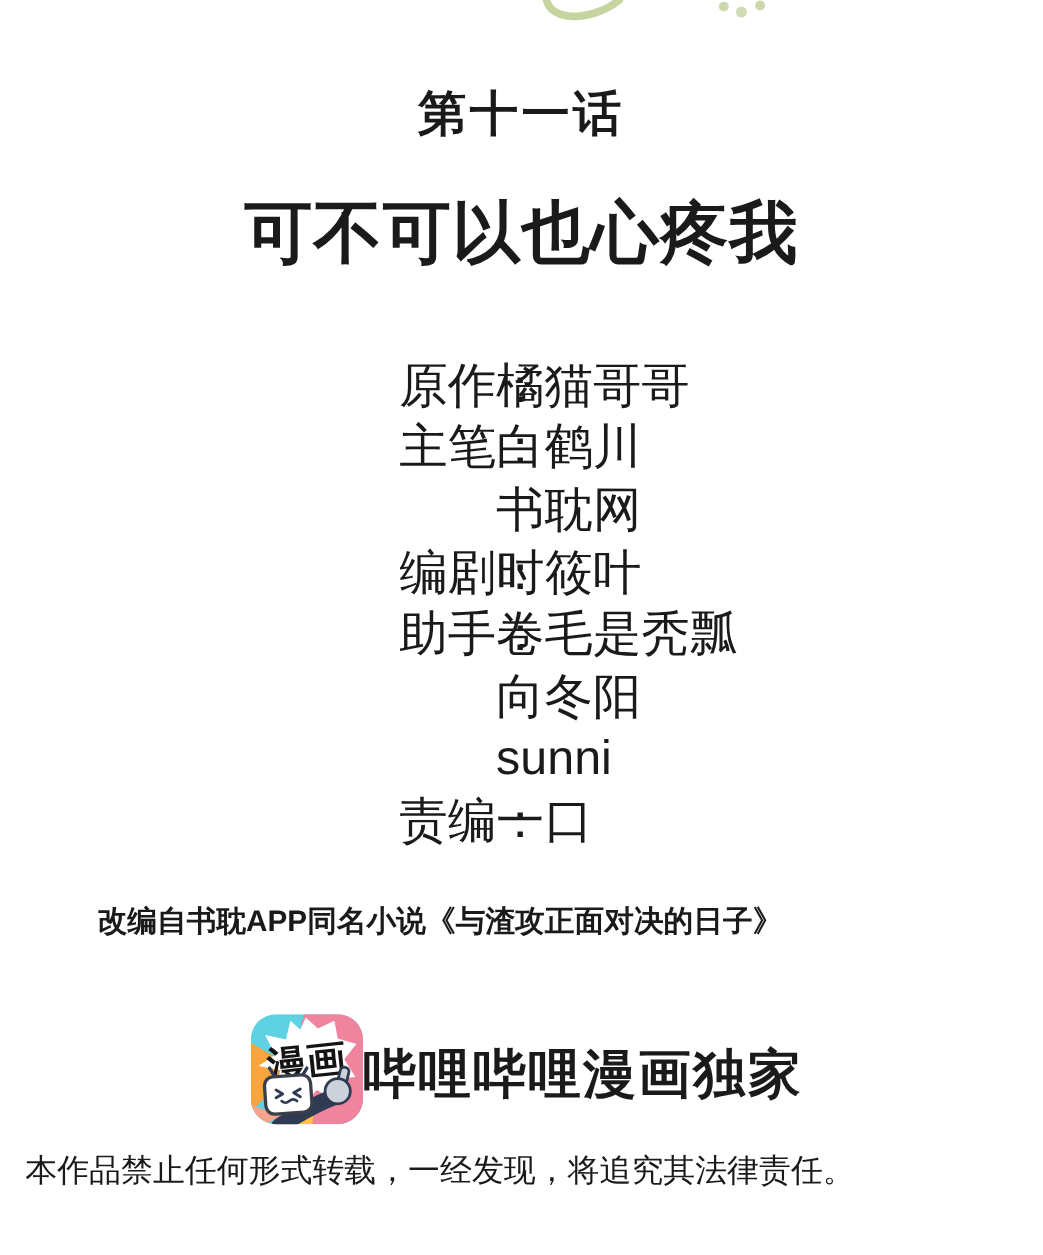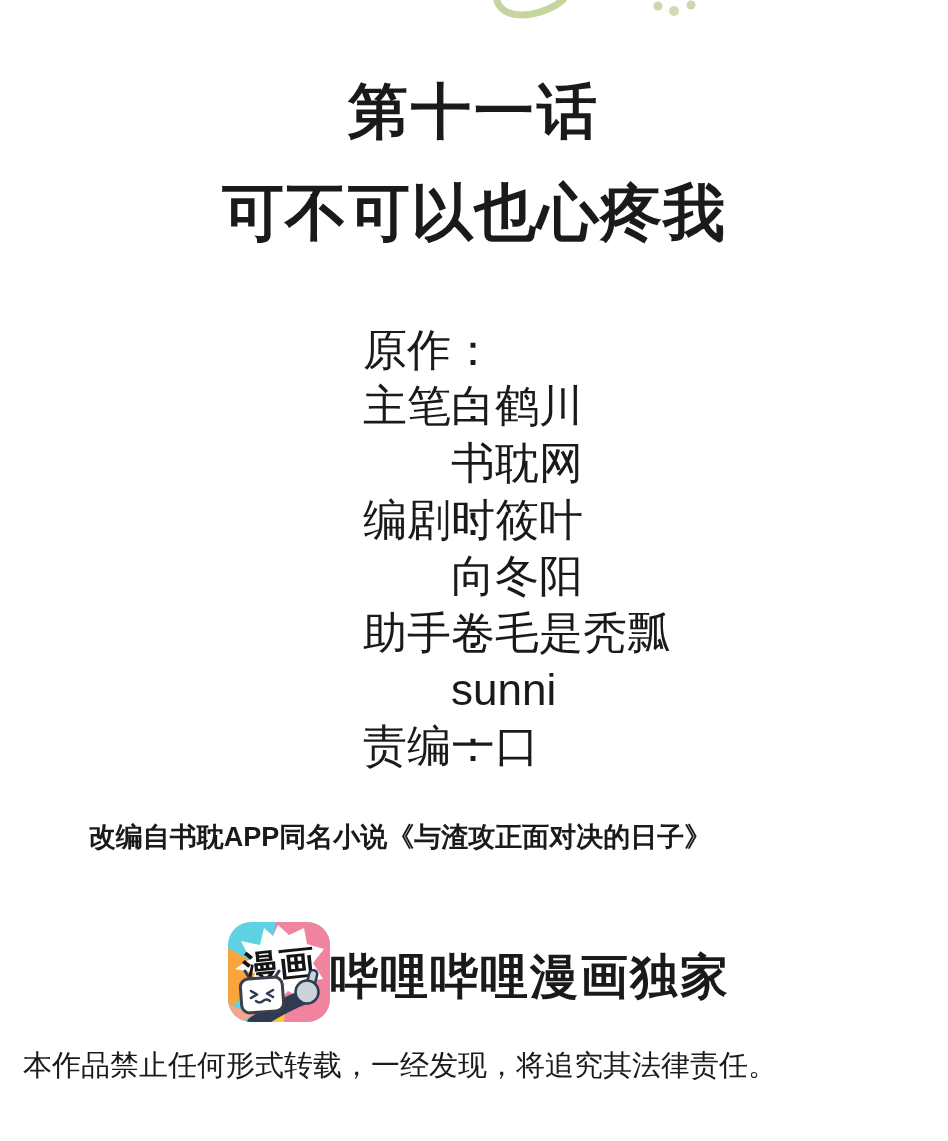--- a/index.html
+++ b/index.html
@@ -8,21 +8,21 @@
     background:#ffffff;
     position:relative;
     overflow:hidden;
     font-family:"Liberation Sans",sans-serif;
     color:#1a1a1a;
   }
   .decor-svg{position:absolute;top:0;left:0;}
   .chapter-number{
     position:absolute;top:82px;left:0;width:948px;
     text-align:center;
-    font-size:60px;font-weight:700;letter-spacing:3px;
+    font-size:44px;font-weight:700;letter-spacing:3px;
     line-height:1.0;
   }
   .chapter-title{
     position:absolute;top:180px;left:0;width:948px;
     text-align:center;
     font-size:62px;font-weight:700;letter-spacing:1px;
     line-height:1.05;
   }
   .credits{
     position:absolute;left:363px;top:322px;
@@ -71,40 +71,41 @@
   <circle cx="674" cy="11" r="5" fill="#d2dcb4"></circle>
   <circle cx="691" cy="5" r="4.5" fill="#ccd8ab"></circle>
 </svg>
 
 <div class="chapter-number">第十一话</div>
 <div class="chapter-title">可不可以也心疼我</div>
 
 <div class="credits">
   <div class="credit-row">
     <span class="credit-label">原作：</span>
+    <span class="credit-value">橘猫哥哥</span>
   </div>
   <div class="credit-row">
     <span class="credit-label">主笔：</span>
     <span class="credit-value">白鹤川</span>
   </div>
   <div class="credit-row">
     <span class="credit-label"></span>
     <span class="credit-value">书耽网</span>
   </div>
   <div class="credit-row">
     <span class="credit-label">编剧：</span>
     <span class="credit-value">时筱叶</span>
   </div>
   <div class="credit-row">
+    <span class="credit-label">助手：</span>
+    <span class="credit-value">卷毛是秃瓢</span>
+  </div>
+  <div class="credit-row">
     <span class="credit-label"></span>
     <span class="credit-value">向冬阳</span>
-  </div>
-  <div class="credit-row">
-    <span class="credit-label">助手：</span>
-    <span class="credit-value">卷毛是秃瓢</span>
   </div>
   <div class="credit-row">
     <span class="credit-label"></span>
     <span class="credit-value">sunni</span>
   </div>
   <div class="credit-row">
     <span class="credit-label">责编：</span>
     <span class="credit-value">一口</span>
   </div>
 </div>

